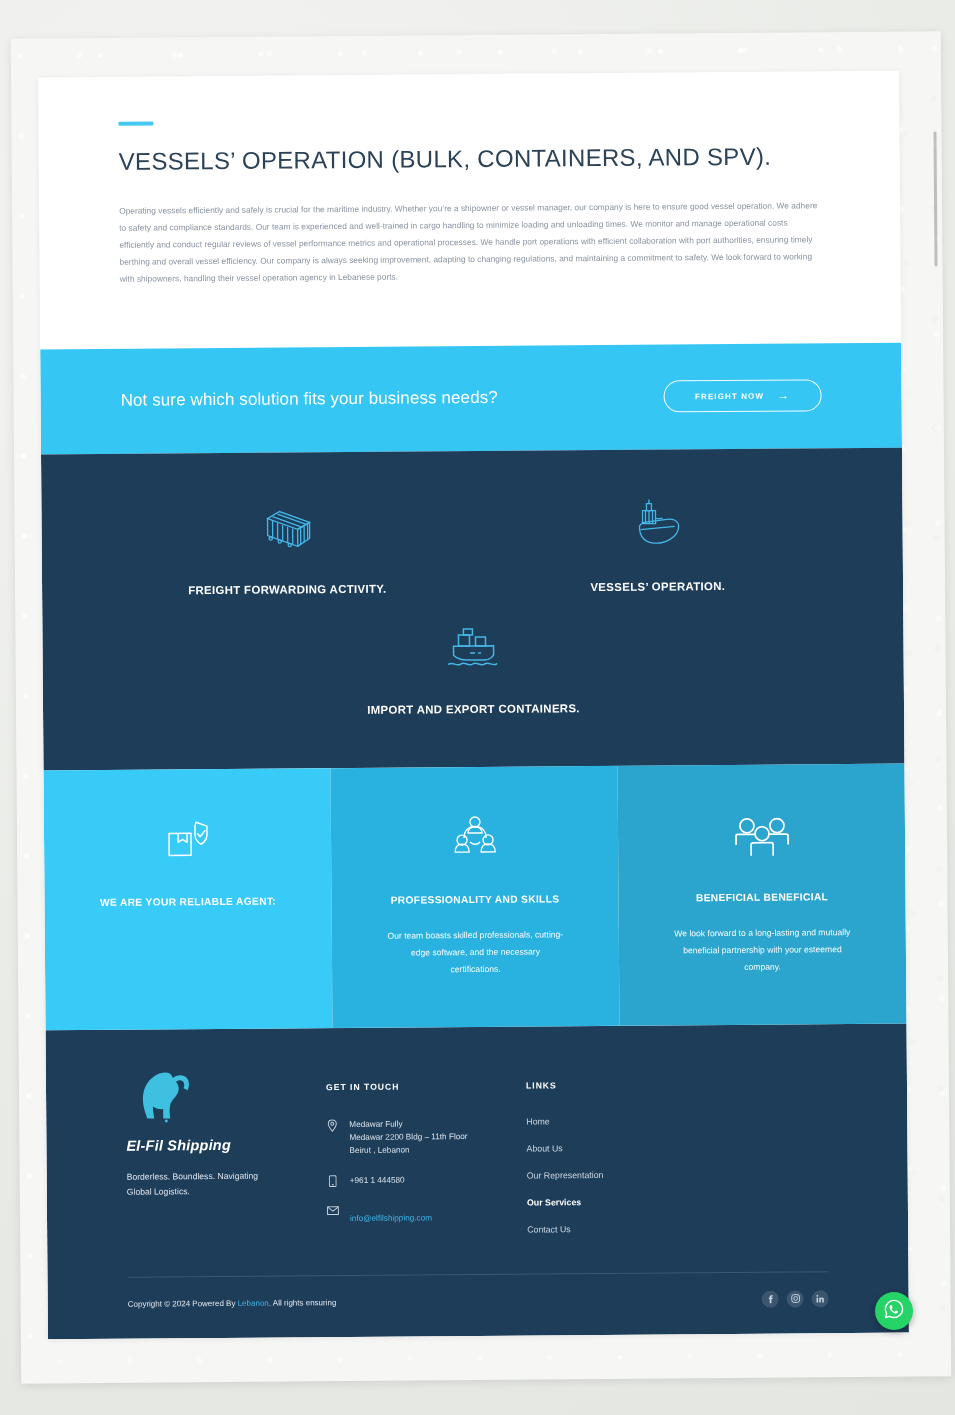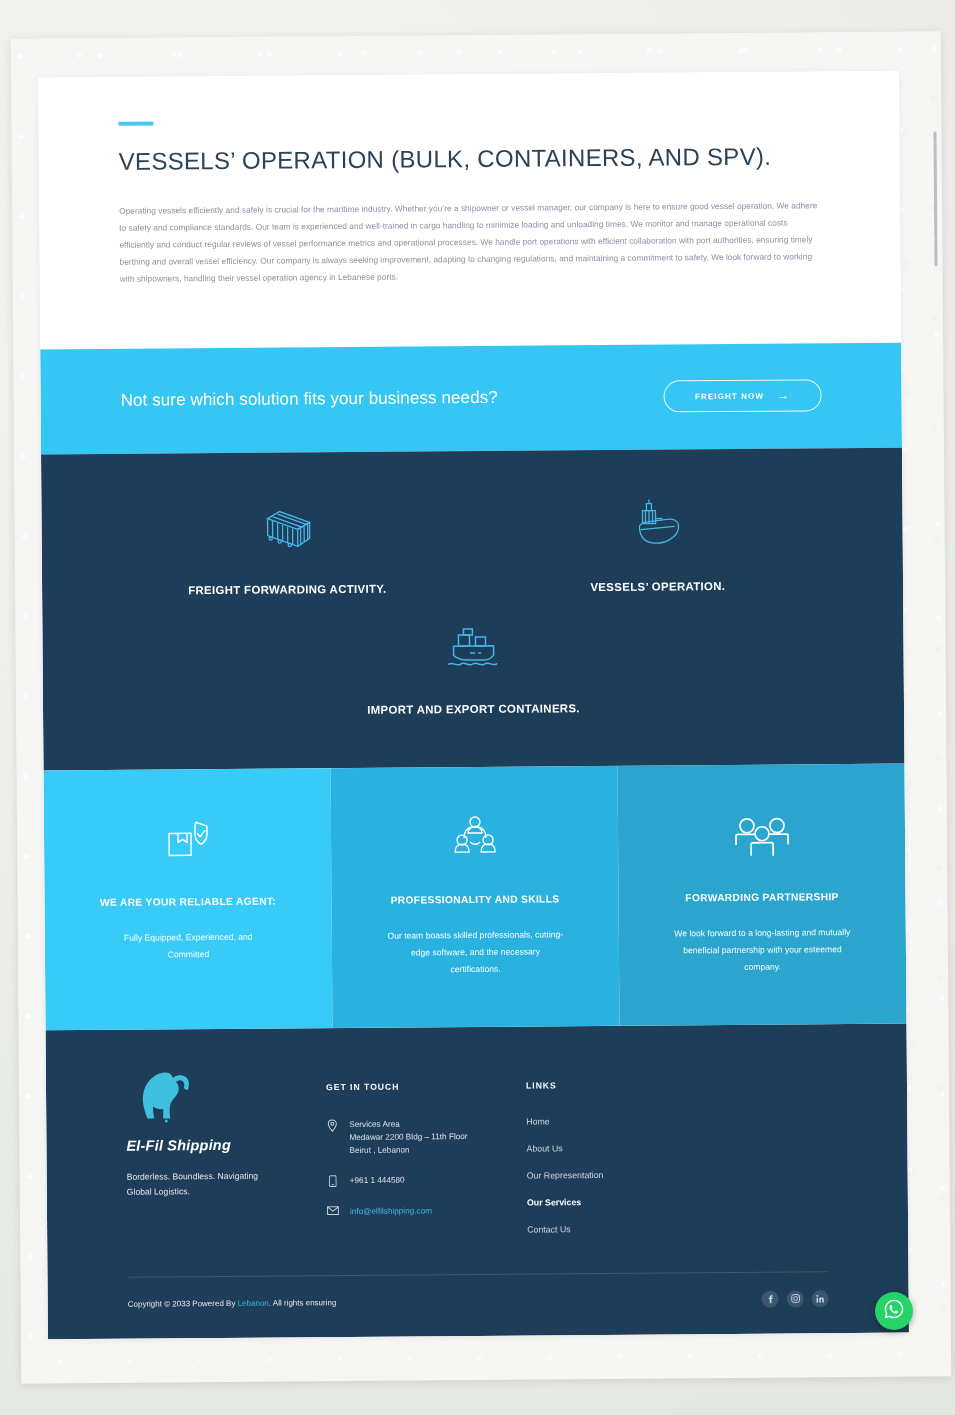--- a/index.html
+++ b/index.html
@@ -133,21 +133,21 @@
   .brand-tag{
     color:#dfe6ee;font-size:8.6px;line-height:1.75;margin-top:16px;max-width:150px;
   }
   .fhead{
     color:#ffffff;font-size:8.6px;font-weight:bold;letter-spacing:1px;
     margin-bottom:26px;
   }
   .contact-item{display:flex;gap:11px;margin-bottom:17px;align-items:flex-start;}
   .c-icon{width:12px;flex:0 0 12px;display:flex;justify-content:center;padding-top:1px;}
   .c-text{color:#d9e2ea;font-size:8.2px;line-height:1.62;}
-  .c-text.link{color:#3fb7e8;cursor:pointer;}
+  .c-text.link{color:#3fb7e8;cursor:pointer;margin-top:7px;}
   .flink{
     display:block;color:#cbd7e2;font-size:8.8px;margin-bottom:17px;
     text-decoration:none;cursor:pointer;
   }
   .flink.active{color:#ffffff;font-weight:bold;}
   .footer-rule{
     border-top:1px solid rgba(255,255,255,.14);margin-top:22px;
   }
   .footer-bottom{
     display:flex;align-items:center;justify-content:space-between;
@@ -253,21 +253,20 @@
     <div class="feat feat-1">
       <span class="feat-icon">
         <svg width="46" height="44" viewBox="0 0 46 44" fill="none" stroke="#ffffff" stroke-width="1.5" stroke-linejoin="round">
           <path d="M4 14 L26 14 L26 36 L4 36 Z"></path>
           <path d="M13 14 L13 23 L17.5 20 L22 23 L22 14"></path>
           <path d="M31 3 L42 7 L42 16 C42 22 36 25 36 25 C36 25 30 22 30 16 L30 7 Z" fill="none"></path>
           <path d="M32.5 14.5 L35 17.5 L40 11.5" stroke-linecap="round"></path>
         </svg>
       </span>
       <div class="feat-title">WE ARE YOUR RELIABLE AGENT:</div>
-      <div class="feat-desc">Fully Equipped, Experienced, and Committed</div>
     </div>
 
     <div class="feat feat-2">
       <span class="feat-icon">
         <svg width="48" height="46" viewBox="0 0 48 46" fill="none" stroke="#ffffff" stroke-width="1.4">
           <circle cx="24" cy="7" r="5"></circle>
           <path d="M17 18 C17 13.5 20 12 24 12 C28 12 31 13.5 31 18 Z"></path>
           <path d="M13 23 C13 15 18 11.5 24 11.5 C30 11.5 35 15 35 23"></path>
           <circle cx="11" cy="25" r="5"></circle>
           <path d="M4 37 C4 31 7 29 11 29 C15 29 18 31 18 37 Z"></path>
@@ -284,21 +283,21 @@
       <span class="feat-icon">
         <svg width="56" height="42" viewBox="0 0 56 42" fill="none" stroke="#ffffff" stroke-width="1.7" stroke-linejoin="round">
           <circle cx="13" cy="9" r="7"></circle>
           <path d="M2 28 L2 19 C2 18 3 17.5 4 17.5 L22 17.5"></path>
           <circle cx="43" cy="9" r="7"></circle>
           <path d="M54 28 L54 19 C54 18 53 17.5 52 17.5 L34 17.5"></path>
           <circle cx="28" cy="17" r="7"></circle>
           <path d="M17 39 L17 28 C17 26.5 18 26 19 26 L37 26 C38 26 39 26.5 39 28 L39 39"></path>
         </svg>
       </span>
-      <div class="feat-title">FORWARDING PARTNERSHIP</div>
+      <div class="feat-title">BENEFICIAL BENEFICIAL</div>
       <div class="feat-desc">We look forward to a long-lasting and mutually beneficial partnership with your esteemed company.</div>
     </div>
   </section>
 
   <footer class="footer">
     <div class="footer-cols">
 
       <div class="fcol-brand">
         <div class="logo-mark">
           <svg width="72" height="62" viewBox="0 0 72 62" fill="#3fc0e0">
@@ -314,21 +313,21 @@
         <div class="fhead">GET IN TOUCH</div>
 
         <div class="contact-item">
           <span class="c-icon">
             <svg width="10" height="13" viewBox="0 0 10 13" fill="none" stroke="#c8d4de" stroke-width="1">
               <path d="M5 .8 C2.6 .8 1 2.5 1 4.6 C1 7.3 5 12 5 12 C5 12 9 7.3 9 4.6 C9 2.5 7.4 .8 5 .8 Z"></path>
               <circle cx="5" cy="4.6" r="1.5"></circle>
             </svg>
           </span>
           <span class="c-text">
-            <span>Services Area</span><br>
+            <span>Medawar Fully</span><br>
             <span>Medawar 2200 Bldg – 11th Floor</span><br>
             <span>Beirut , Lebanon</span>
           </span>
         </div>
 
         <div class="contact-item">
           <span class="c-icon">
             <svg width="8" height="12" viewBox="0 0 8 12" fill="none" stroke="#c8d4de" stroke-width="1">
               <rect x="0.6" y="0.6" width="6.8" height="10.8" rx="1"></rect>
               <path d="M3 9.6 L5 9.6"></path>
@@ -354,21 +353,21 @@
         <a class="flink">About Us</a>
         <a class="flink">Our Representation</a>
         <a class="flink active">Our Services</a>
         <a class="flink">Contact Us</a>
       </div>
     </div>
 
     <div class="footer-rule"></div>
 
     <div class="footer-bottom">
-      <div class="copyright"><span>Copyright © 2033 Powered By </span><span class="brandlink">Lebanon</span><span>. All rights ensuring</span></div>
+      <div class="copyright"><span>Copyright © 2024 Powered By </span><span class="brandlink">Lebanon</span><span>. All rights ensuring</span></div>
 
       <div class="socials">
         <span class="soc">
           <svg width="9" height="9" viewBox="0 0 10 10" fill="#cfd9e3">
             <path d="M6.4 3.4 L6.4 2.6 C6.4 2.2 6.6 2.05 7 2.05 L7.9 2.05 L7.9 .6 L6.4 .6 C5 .6 4.5 1.45 4.5 2.5 L4.5 3.4 L3.5 3.4 L3.5 4.9 L4.5 4.9 L4.5 9.4 L6.4 9.4 L6.4 4.9 L7.7 4.9 L7.9 3.4 Z"></path>
           </svg>
         </span>
         <span class="soc">
           <svg width="10" height="10" viewBox="0 0 12 12" fill="none" stroke="#cfd9e3" stroke-width="1.1">
             <rect x="1.3" y="1.3" width="9.4" height="9.4" rx="2.8"></rect>

